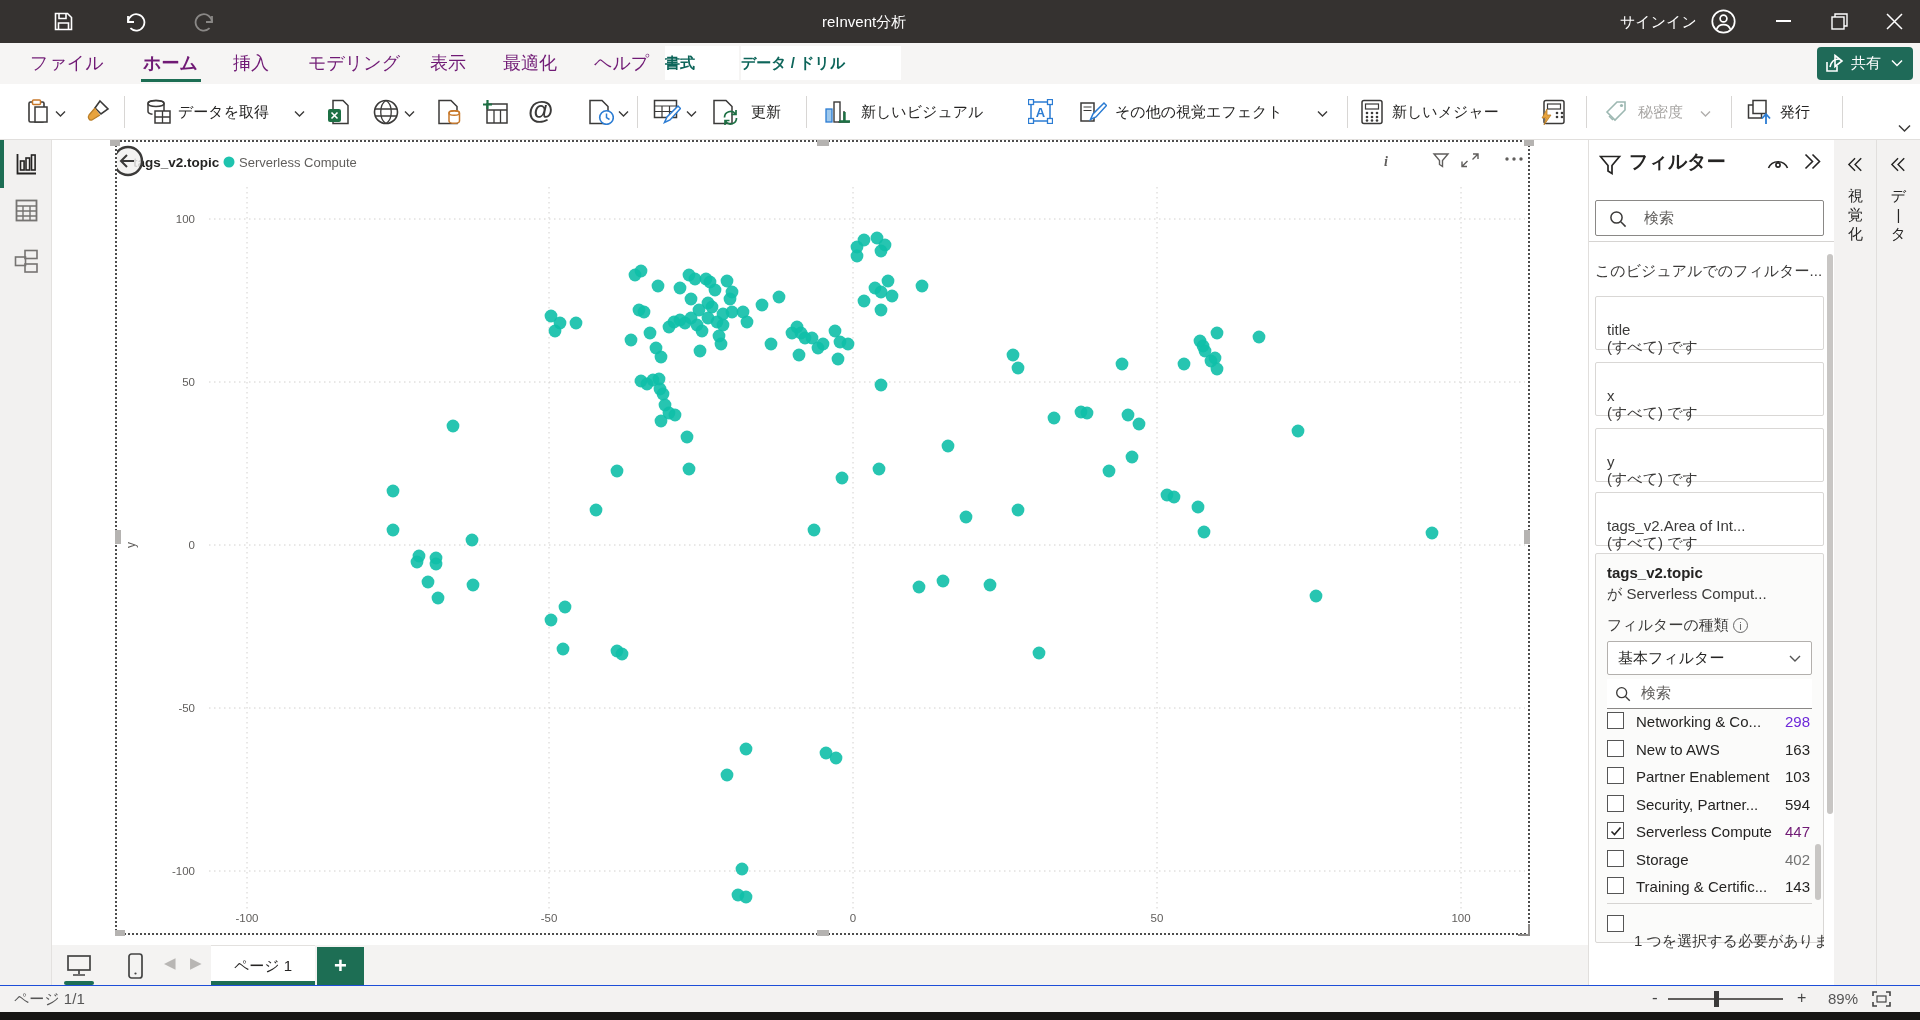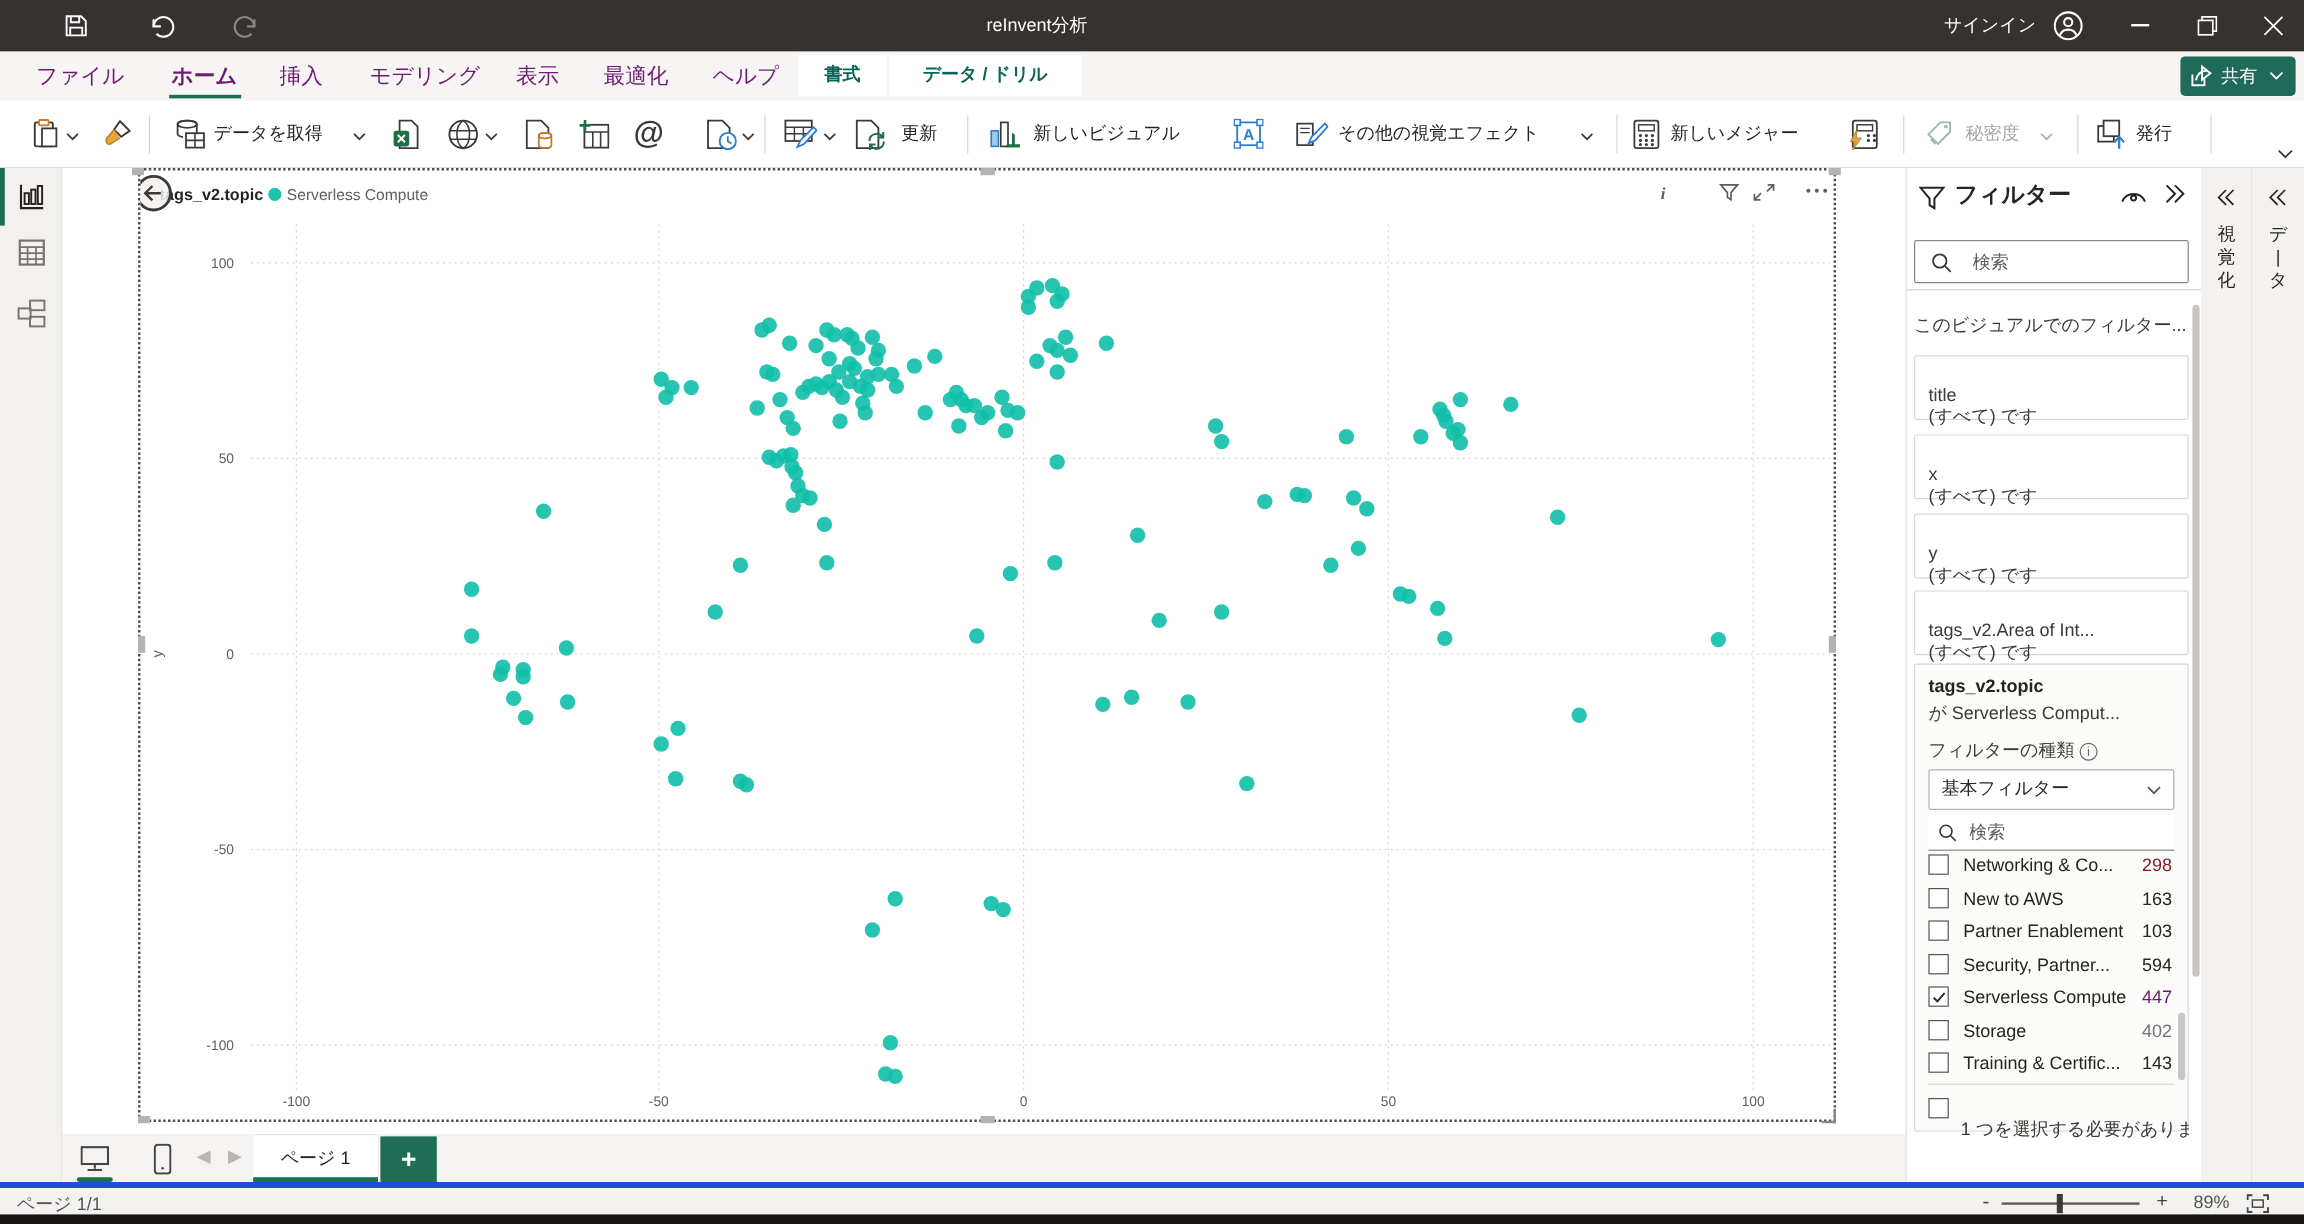--- a/index.html
+++ b/index.html
@@ -7,24 +7,24 @@
 #titlebar{left:0;top:0;width:1920px;height:43px;background:#353230;color:#fff}
 #menubar{left:0;top:43px;width:1920px;height:41px;background:#f6f5f4}
 #ribbon{left:0;top:84px;width:1920px;height:56px;background:#fff;border-bottom:1px solid #e1dfdd}
 #leftnav{left:0;top:140px;width:52px;height:845px;background:#f2f1f0;border-right:1px solid #e3e1df}
 #canvas{left:52px;top:140px;width:1536px;height:805px;background:#fff}
 #visual{left:63px;top:0px;width:1415px;height:795px;background:#fff;border:2px dotted #4d4d4d}
 #tabstrip{left:52px;top:945px;width:1536px;height:40px;background:#f4f3f2}
 #filterpanel{left:1588px;top:140px;width:274px;height:845px;background:#fff;border-left:1px solid #e1dfdd}
 #vizpane{left:1834px;top:140px;width:43px;height:845px;background:#f3f2f1;border-right:1px solid #e1dfdd}
 #datapane{left:1877px;top:140px;width:43px;height:845px;background:#f3f2f1}
-#statusbar{left:0;top:985px;width:1920px;height:27px;background:#f3f2f1;border-top:5px solid #1d4ed8;color:#555;font-size:15px}
+#statusbar{left:0;top:985px;width:1920px;height:27px;background:#f3f2f1;border-top:1px solid #1d4ed8;color:#555;font-size:15px}
 #blackstrip{left:0;top:1012px;width:1920px;height:8px;background:#161514}
 .menutab{position:absolute;top:0;height:41px;line-height:41px;font-size:18px;color:#701a75}
-.ctab{position:absolute;top:3px;height:34px;line-height:34px;background:#fff;text-align:center;font-size:15px;font-weight:bold;color:#0d655a}
+.ctab{position:absolute;top:3px;height:34px;line-height:34px;background:#fff;font-size:15px;font-weight:bold;color:#0d655a}
 .sep{position:absolute;top:96px;width:1px;height:32px;background:#d8d6d4}
 svg{display:block}
 .fcard{position:absolute;left:6px;width:229px;background:#fff;border:1px solid #d9d7d5;border-radius:2px;font-size:15px;color:#3b3a39;padding:24px 11px}
 </style></head>
 <body>
 
 <div class="abs" id="titlebar">
  <svg class="abs" style="left:54px;top:12px" width="19" height="19" viewBox="0 0 19 19">
       <path d="M1.5 1.5h12l4 4v12h-16z" fill="none" stroke="#fff" stroke-width="1.6"></path>
       <path d="M5 1.5v5h7v-5M4.5 17v-6h10v6" fill="none" stroke="#fff" stroke-width="1.6"></path>
@@ -506,21 +506,21 @@
    <div style="position:relative;margin-top:4px;width:205px;height:30px;border-bottom:1px solid #8a8886;background:#fff">
      <svg style="position:absolute;left:8px;top:7px" width="16" height="16" viewBox="0 0 18 18">
           <circle cx="7.5" cy="7.5" r="5.6" fill="none" stroke="#3b3a39" stroke-width="1.5"></circle>
           <path d="M11.8 11.8L16.6 16.6" stroke="#3b3a39" stroke-width="1.5"></path>
         </svg>
      <span style="position:absolute;left:34px;top:5px;color:#605e5c">検索</span>
    </div>
    <div style="position:absolute;left:11px;top:158px;width:205px;height:20px">
         <span style="position:absolute;left:0;top:0;width:17px;height:17px;border:1.5px solid #555;background:#fff"></span>
         <span style="position:absolute;left:29px;top:1px;color:#252423">Networking &amp; Co...</span>
-        <span style="position:absolute;right:2px;top:1px;color:#7f1d1d">298</span>
+        <span style="position:absolute;right:2px;top:1px;color:#6d28d9">298</span>
       </div>
       <div style="position:absolute;left:11px;top:185.5px;width:205px;height:20px">
         <span style="position:absolute;left:0;top:0;width:17px;height:17px;border:1.5px solid #555;background:#fff"></span>
         <span style="position:absolute;left:29px;top:1px;color:#252423">New to AWS</span>
         <span style="position:absolute;right:2px;top:1px;color:#252423">163</span>
       </div>
       <div style="position:absolute;left:11px;top:213.0px;width:205px;height:20px">
         <span style="position:absolute;left:0;top:0;width:17px;height:17px;border:1.5px solid #555;background:#fff"></span>
         <span style="position:absolute;left:29px;top:1px;color:#252423">Partner Enablement</span>
         <span style="position:absolute;right:2px;top:1px;color:#252423">103</span>

